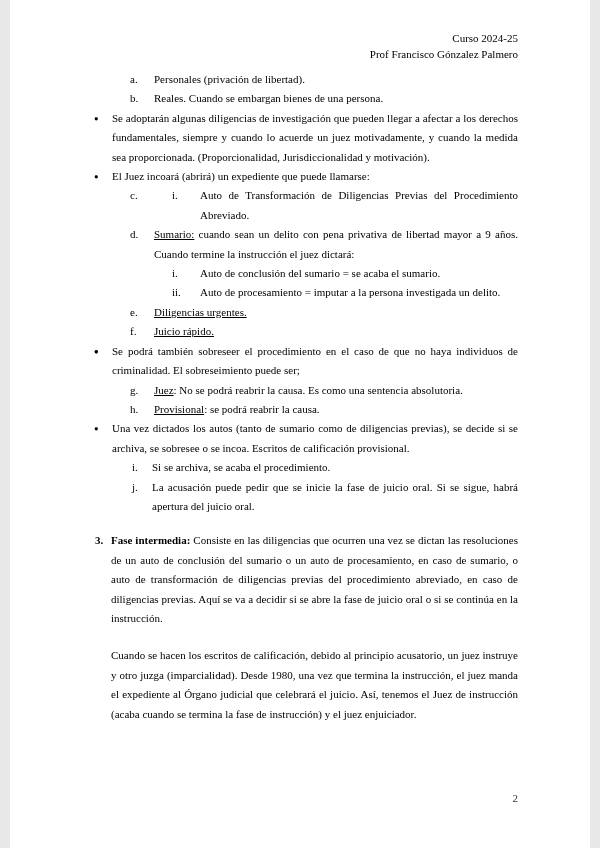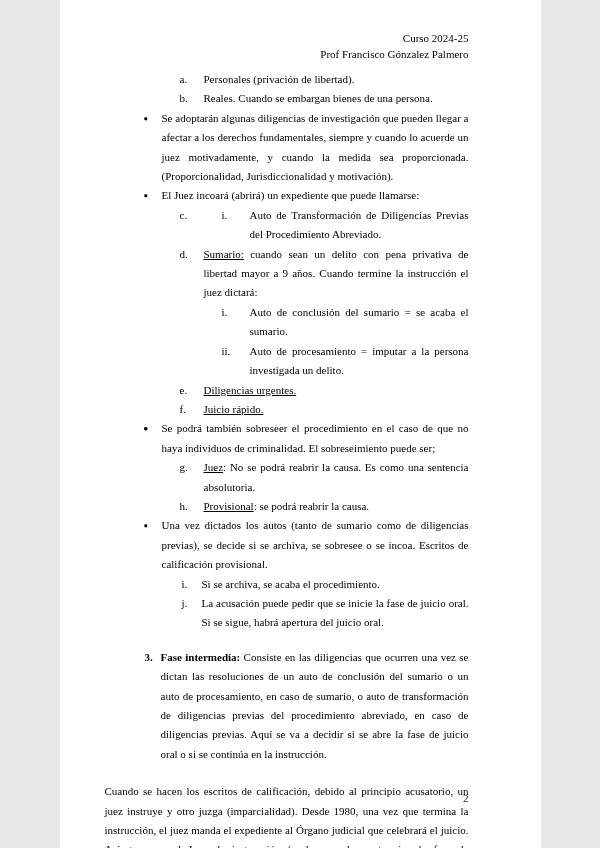--- a/index.html
+++ b/index.html
@@ -1,18 +1,18 @@
 <!DOCTYPE html>
 <html><head>
 <meta charset="utf-8">
 <style>
   html, body { margin: 0; padding: 0; background: #e8e8e8; }
   .page {
     position: relative;
-    width: 481px;
+    width: 580px;
     height: 848px;
     background: #ffffff;
     font-family: "Liberation Serif", serif;
     font-size: 11px;
     color: #000000;
     overflow: hidden;
     margin: 0 auto;
   }
   .header {
     position: absolute;
@@ -43,21 +43,21 @@
   .lv-bullet  { padding-left: 102px; }
   .lv-bullet > .marker { left: 84px; font-size: 7.5px; }
   .lv-letter  { padding-left: 144px; }
   .lv-letter > .marker { left: 120px; }
   .lv-roman   { padding-left: 190px; }
   .lv-roman > .marker { left: 162px; }
   .lv-letter2 { padding-left: 142px; }
   .lv-letter2 > .marker { left: 122px; }
   .lv-num     { padding-left: 101px; }
   .lv-num > .marker { left: 85px; font-weight: bold; }
-  .lv-para    { padding-left: 45px; }
+  .lv-para    { padding-left: 101px; }
   .gap-section { margin-top: 15px; }
   .gap-para    { margin-top: 18px; }
   .seg-u { text-decoration: underline; }
   .seg-b { font-weight: bold; }
   .footer-pagenum {
     position: absolute;
     top: 791px;
     right: 72px;
     color: #333333;
     line-height: 14px;

